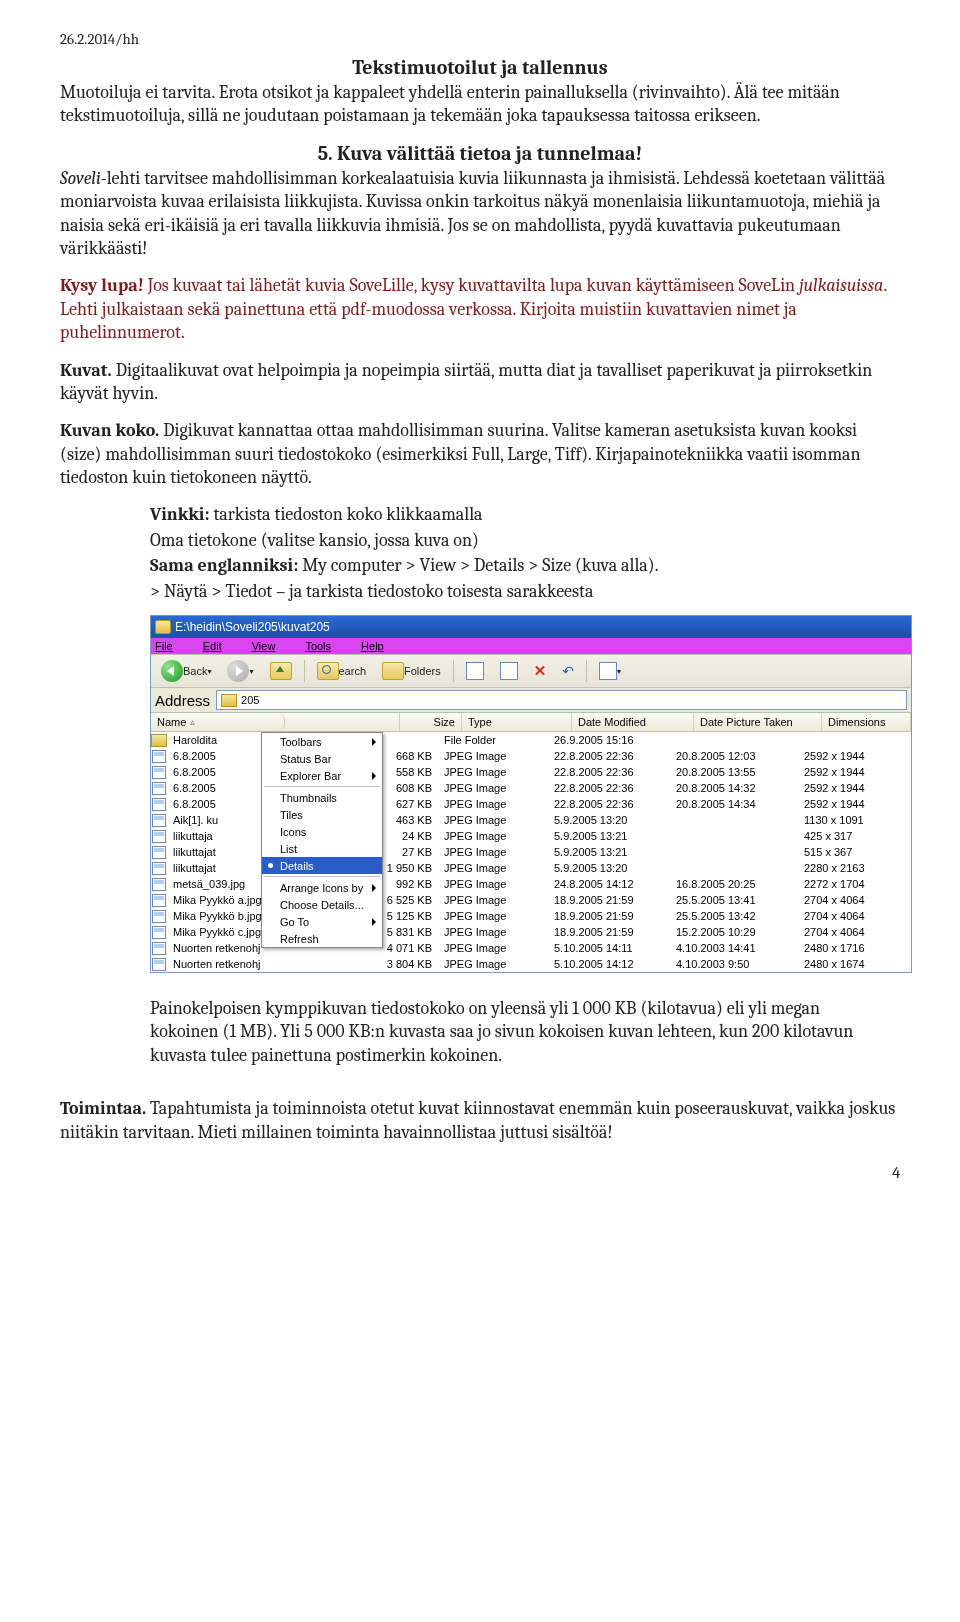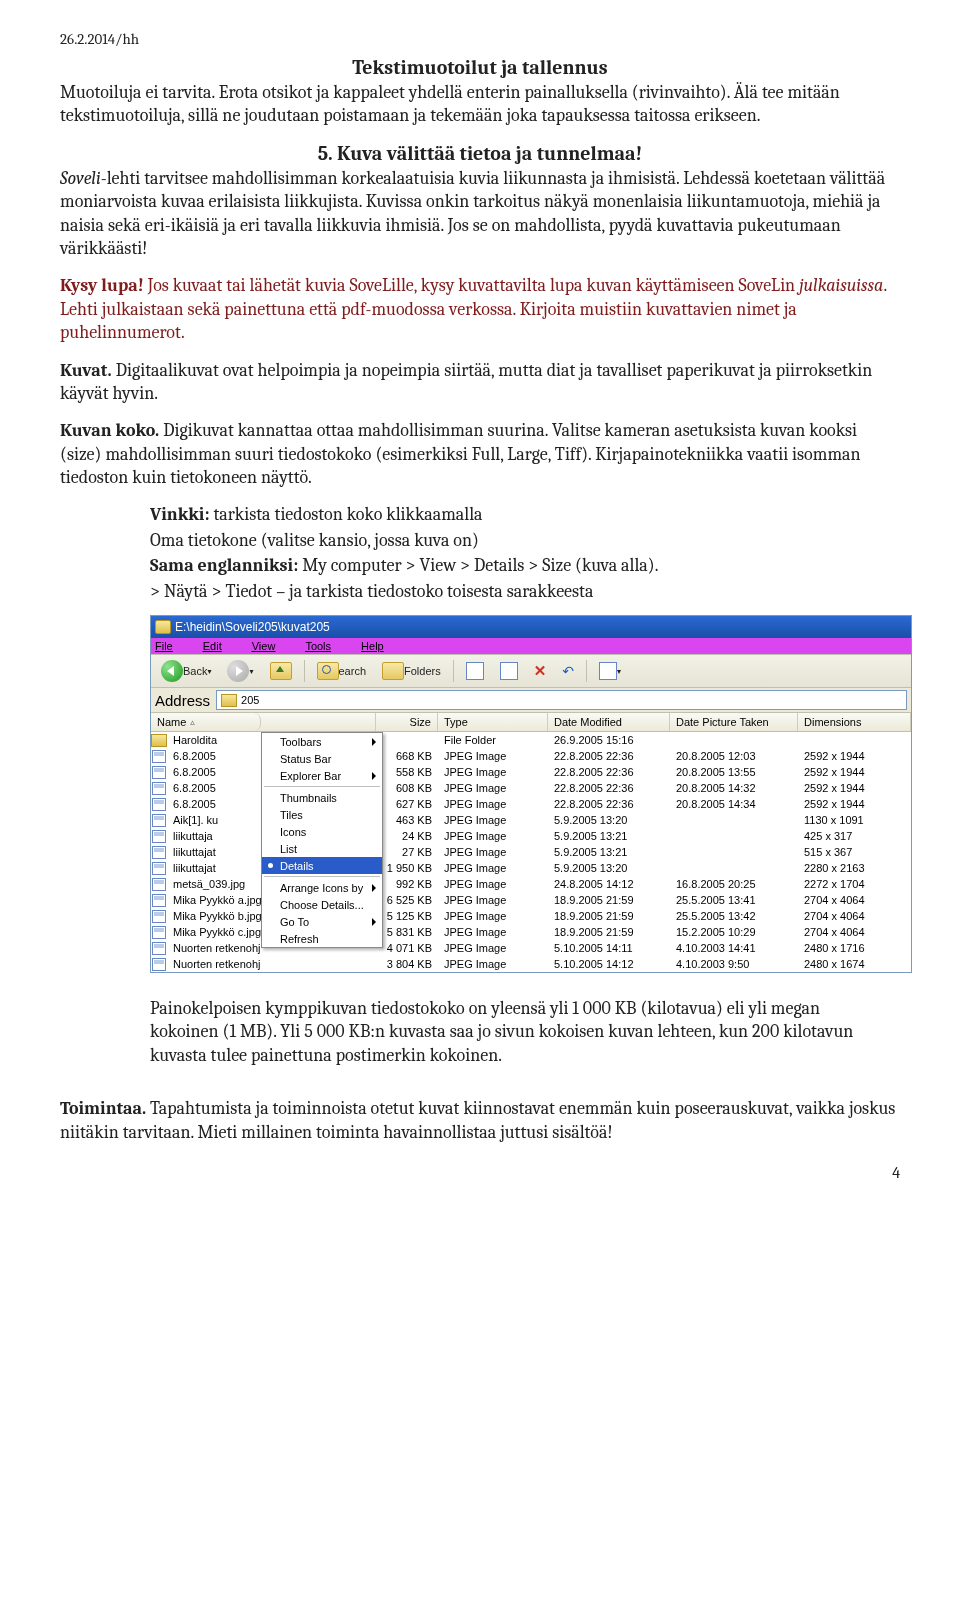--- a/index.html
+++ b/index.html
@@ -179,21 +179,21 @@
     height:18px;
     align-items:center;
   }
   .columns > div {
     padding: 0 6px;
     border-right:1px solid #d0ceb8;
     height:100%;
     display:flex; align-items:center;
     box-sizing:border-box;
   }
-  .col-name { width: 110px; border-radius: 7px; }
+  .col-name { width: 134px; border-radius: 7px; }
   .col-view { width: 115px; }
   .col-size { width: 62px; justify-content:flex-end; text-align:right;}
   .col-type { width: 110px; }
   .col-date { width: 122px; }
   .col-taken { width: 128px; }
   .col-dim { flex:1; border-right:none;}
   .sort-arrow { font-size:9px; margin-left:4px; color:#666; }
 
   
   .listwrap {

